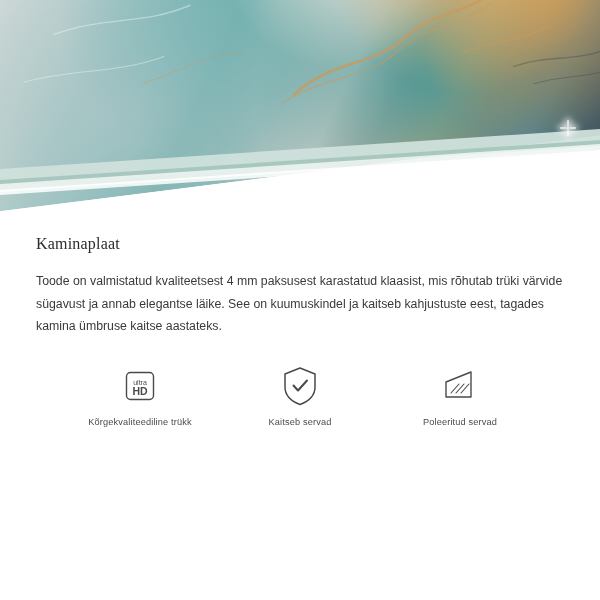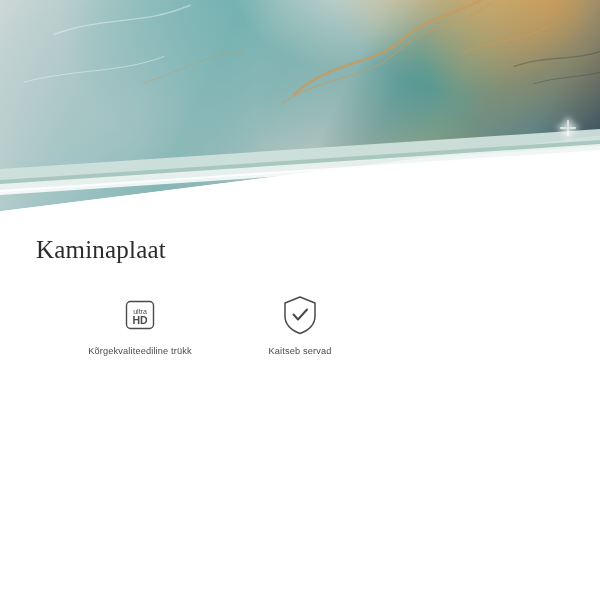--- a/index.html
+++ b/index.html
@@ -82,21 +82,21 @@
   .sparkle.s1 { left: 493px; top: 158px; width: 26px; height: 26px; }
   .sparkle.s2 { left: 560px; top: 120px; width: 16px; height: 16px; opacity: 0.8; }
   .sparkle.s3 { left: 455px; top: 186px; width: 12px; height: 12px; opacity: 0.7; }
 
   
   .content {
     padding: 22px 36px 0 36px;
   }
   .title {
     font-family: "Liberation Serif", serif;
-    font-size: 25px;
+    font-size: 16px;
     line-height: 1.27;
     color: #2b2b2b;
     font-weight: 400;
     margin: 0 0 16px 0;
     letter-spacing: 0.2px;
   }
   .title .line2 { display: block; }
   .desc {
     font-size: 12.3px;
     line-height: 1.82;
@@ -171,20 +171,21 @@
 
     <div class="sparkle s1"></div>
     <div class="sparkle s2"></div>
     <div class="sparkle s3"></div>
   </div>
 
   <div class="content">
     <h1 class="title">
       <span>Kaminaplaat</span>
     </h1>
+    <p class="desc">Toode on valmistatud kvaliteetsest 4 mm paksusest karastatud klaasist, mis rõhutab trüki värvide sügavust ja annab elegantse läike. See on kuumuskindel ja kaitseb kahjustuste eest, tagades kamina ümbruse kaitse aastateks.</p>
 
     <div class="features">
 
 
       <div class="feature">
         <div class="feature-icon">
           <svg width="40" height="40" viewBox="0 0 40 40">
             <rect x="6.5" y="6.5" width="27" height="27" rx="4" fill="none" stroke="#4a4a4a" stroke-width="1.4"></rect>
             <text x="20" y="18.5" text-anchor="middle" font-family="Liberation Sans, sans-serif" font-size="7" fill="#4a4a4a">ultra</text>
             <text x="20" y="29" text-anchor="middle" font-family="Liberation Sans, sans-serif" font-size="10.5" font-weight="bold" fill="#4a4a4a">HD</text>
@@ -197,17 +198,30 @@
         <div class="feature-icon">
           <svg width="40" height="44" viewBox="0 0 40 44">
             <path d="M20 4 L35 10 V23 C35 32 28 37.5 20 40.5 C12 37.5 5 32 5 23 V10 Z" fill="none" stroke="#4a4a4a" stroke-width="1.5" stroke-linejoin="round"></path>
             <path d="M13.5 21.5 L18 26.5 L27 16.5" fill="none" stroke="#4a4a4a" stroke-width="2" stroke-linecap="round" stroke-linejoin="round"></path>
           </svg>
         </div>
         <div class="feature-label">Kaitseb servad</div>
       </div>
 
 
+      <div class="feature">
+        <div class="feature-icon">
+          <svg width="40" height="40" viewBox="0 0 40 40">
+            <path d="M6 31 L6 16 L31 6 L31 31 Z" fill="none" stroke="#4a4a4a" stroke-width="1.4" stroke-linejoin="round"></path>
+            <g stroke="#4a4a4a" stroke-width="1.1" stroke-linecap="round">
+              <line x1="11" y1="27" x2="19" y2="18"></line>
+              <line x1="16" y1="27" x2="24" y2="18"></line>
+              <line x1="21" y1="27" x2="29" y2="18"></line>
+            </g>
+          </svg>
+        </div>
+        <div class="feature-label">Poleeritud servad</div>
+      </div>
 
 
     </div>
   </div>
 </div>
 
 </body></html>

